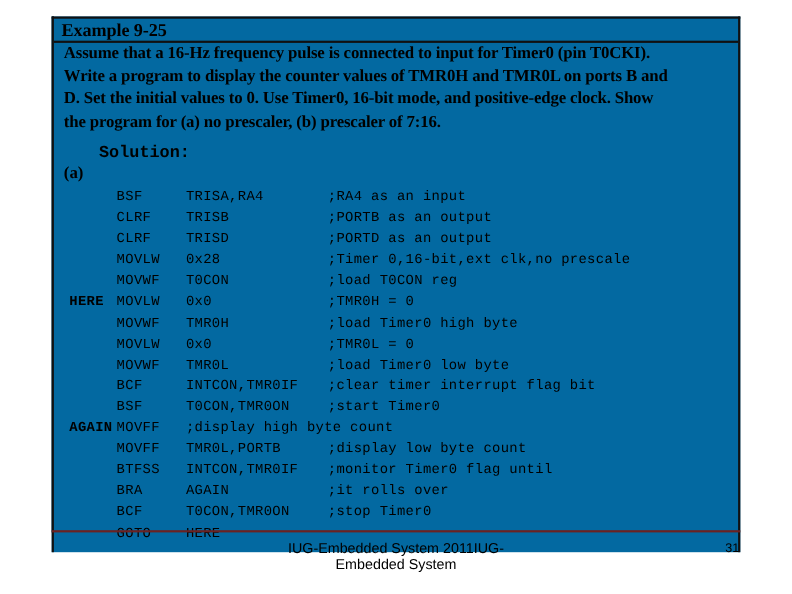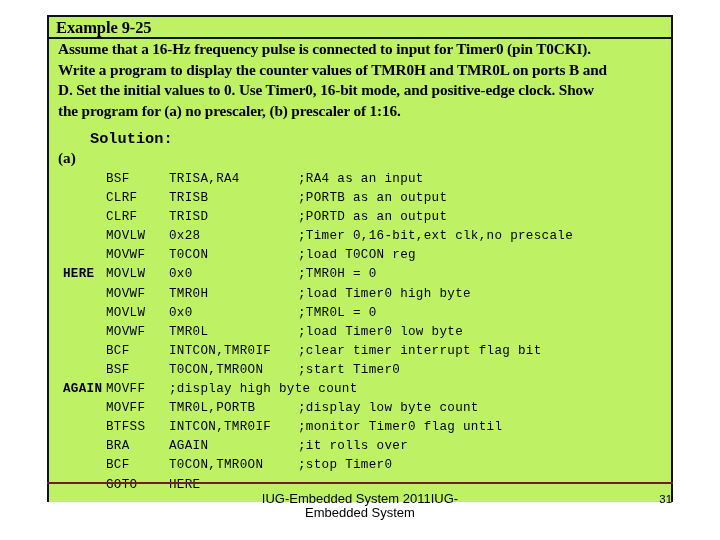--- a/index.html
+++ b/index.html
@@ -24,21 +24,21 @@
   }
 
   #figure-frame {
     position: absolute;
     left: 47px;
     top: 15px;
     width: 626px;
     border: 2px solid #111111;
     border-bottom: none;
     box-sizing: border-box;
-    background: #bef264;
+    background: #0369a1;
   }
 
   
   #title-band {
     border-bottom: 2px solid #111111;
     padding: 2px 0 3px 7px;
     height: 22px;
     box-sizing: border-box;
   }
   #example-title {
@@ -180,21 +180,21 @@
   <div id="figure-frame">
 
     <div id="title-band">
       <div id="example-title">Example 9-25</div>
     </div>
 
     <div id="statement">
       <p>Assume that a 16-Hz frequency pulse is connected to input for Timer0 (pin T0CKI).</p>
       <p>Write a program to display the counter values of TMR0H and TMR0L on ports B and</p>
       <p>D. Set the initial values to 0. Use Timer0, 16-bit mode, and positive-edge clock. Show</p>
-      <p>the program for (a) no prescaler, (b) prescaler of 1:16.</p>
+      <p>the program for (a) no prescaler, (b) prescaler of 7:16.</p>
     </div>
 
     <div id="solution-block">
       <div class="solution-heading">Solution:</div>
       <div id="solution-part">(a)</div>
     </div>
 
     <div id="code-listing">
         <div class="code-row"><span class="col-label"></span><span class="col-mnemonic">BSF</span><span class="col-operand">TRISA,RA4</span><span class="col-comment">;RA4 as an input</span></div>
         <div class="code-row"><span class="col-label"></span><span class="col-mnemonic">CLRF</span><span class="col-operand">TRISB</span><span class="col-comment">;PORTB as an output</span></div>

